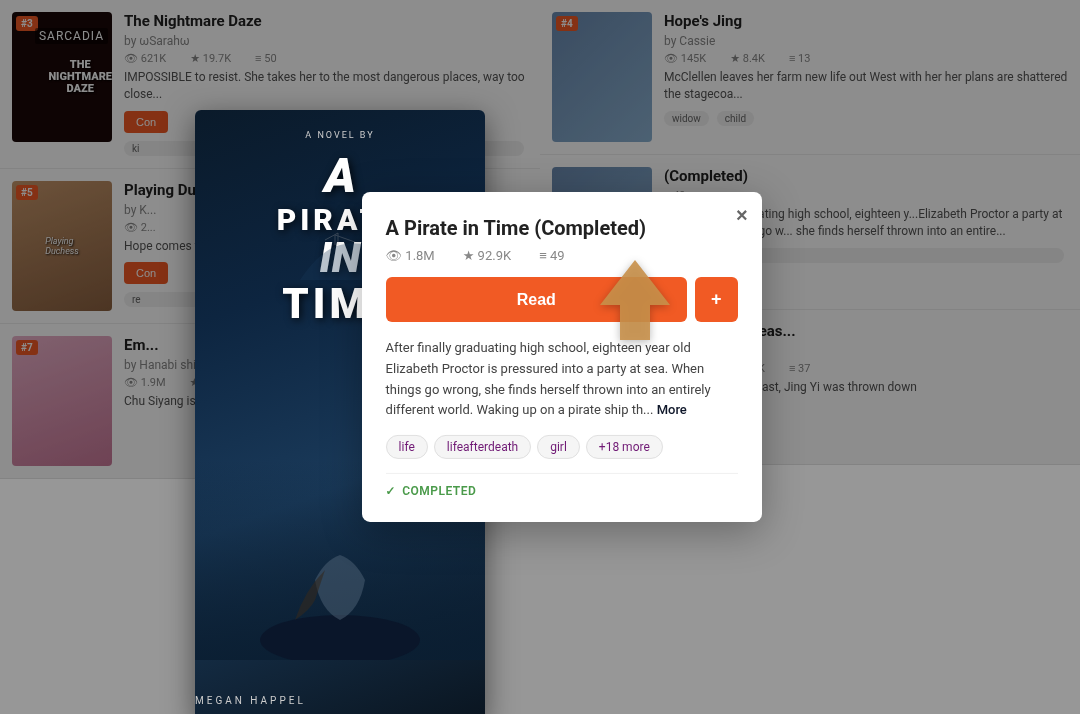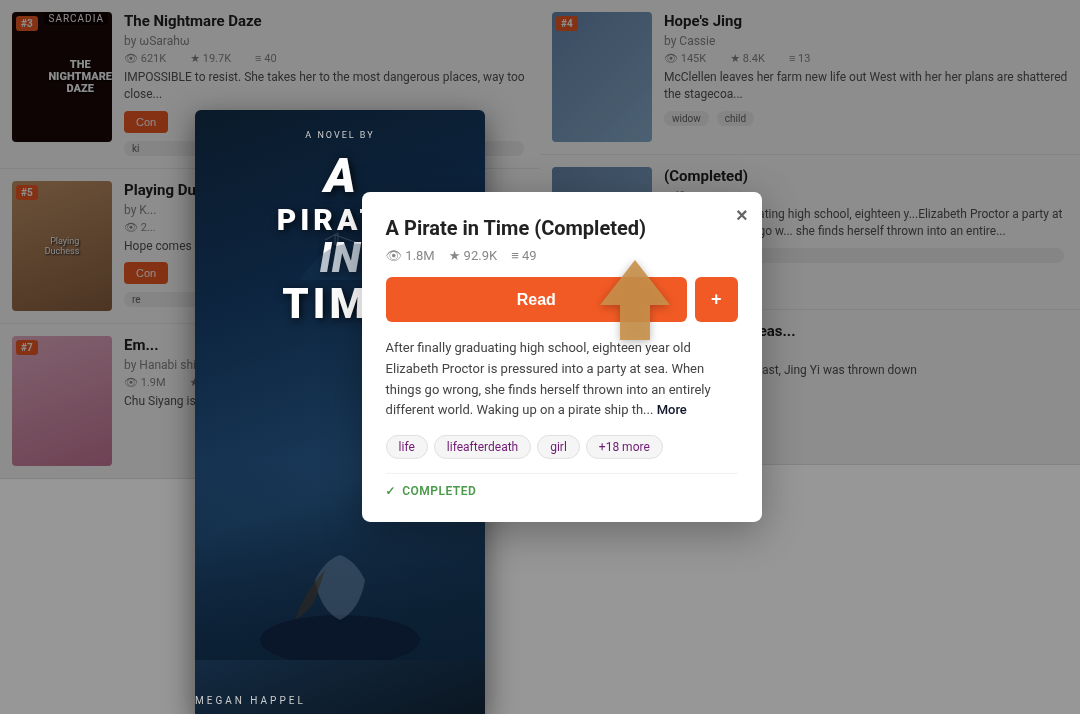--- a/index.html
+++ b/index.html
@@ -56,25 +56,25 @@
       background: #f15a24;
       color: #fff;
       font-size: 10px;
       font-weight: bold;
       padding: 2px 5px;
       border-radius: 3px;
     }
 
     .cover-label {
       position: absolute;
-      top: 0;
+      top: 16px;
       right: 4px;
       background: rgba(0,0,0,0.5);
       color: #fff;
-      font-size: 10px;
+      font-size: 12px;
       padding: 1px 4px;
       border-radius: 2px;
       letter-spacing: 1px;
       text-align: center;
     }
 
     .book-info {
       flex: 1;
       display: flex;
       flex-direction: column;
@@ -173,21 +173,21 @@
     .modal-title {
       font-size: 20px;
       font-weight: 700;
       color: #222;
       margin-bottom: 8px;
       padding-right: 20px;
     }
 
     .modal-stats {
       display: flex;
-      gap: 14px;
+      gap: 28px;
       font-size: 13px;
       color: #888;
       margin-bottom: 14px;
     }
 
     .modal-buttons {
       display: flex;
       gap: 8px;
       margin-bottom: 16px;
     }
@@ -411,21 +411,22 @@
 
     .cover-div-bg {
       background: linear-gradient(160deg, #2a3a4a, #4a6a7a);
       width: 100%;
       height: 100%;
     }
 
     .playing-text {
       color: #fff;
       font-size: 9px;
-      text-align: right;
+      font-style: italic;
+      text-align: left;
       text-shadow: 1px 1px 2px #000;
       padding: 4px;
     }
   </style>
 </head>
 <body>
 
 <div class="bg-grid">
 
   <div class="bg-column">
@@ -437,21 +438,21 @@
         </div>
         <span class="cover-badge">#3</span>
         <span class="cover-label">SARCADIA</span>
       </div>
       <div class="book-info">
         <div class="book-title">The Nightmare Daze</div>
         <div class="book-author">by ωSarahω</div>
         <div class="book-stats">
           <span>👁 <span>621K</span></span>
           <span>★ <span>19.7K</span></span>
-          <span>≡ <span>40</span></span>
+          <span>≡ <span>50</span></span>
         </div>
         <div class="book-description">IMPOSSIBLE to resist. She takes her to the most dangerous places, way too close...</div>
         <button class="read-btn">Con</button>
         <span class="tag">ki</span>
       </div>
     </div>
 
     <div class="book-card">
       <div class="book-cover">
         <div class="cover-playing-bg">
@@ -526,20 +527,25 @@
       </div>
     </div>
 
     <div class="book-card">
       <div class="book-cover">
         <div class="cover-div-bg"></div>
       </div>
       <div class="book-info">
         <div class="book-title">e Divine Fox Beas...</div>
         <div class="book-author">by Sweetallure</div>
+        <div class="book-stats">
+          <span>👁 <span>183K</span></span>
+          <span>★ <span>7.4K</span></span>
+          <span>≡ <span>37</span></span>
+        </div>
         <div class="book-description">The Devine Fox Beast, Jing Yi was thrown down</div>
       </div>
     </div>
   </div>
 </div>
 
 <div class="overlay"></div>
 
 <div class="large-book-cover">
   <div class="large-cover-text">

